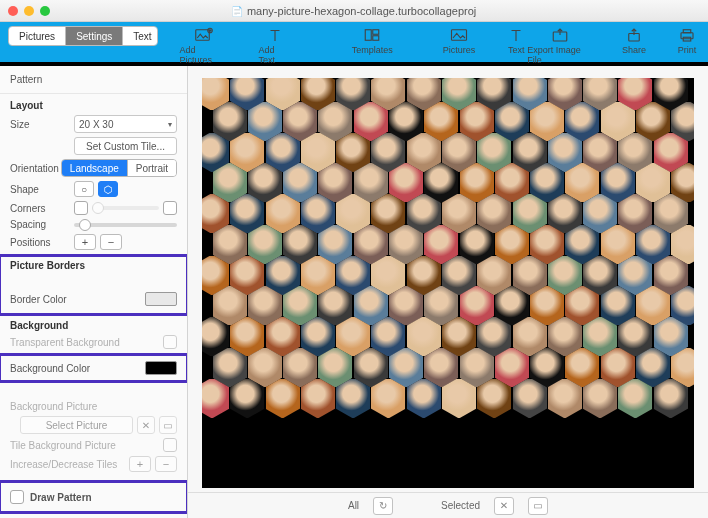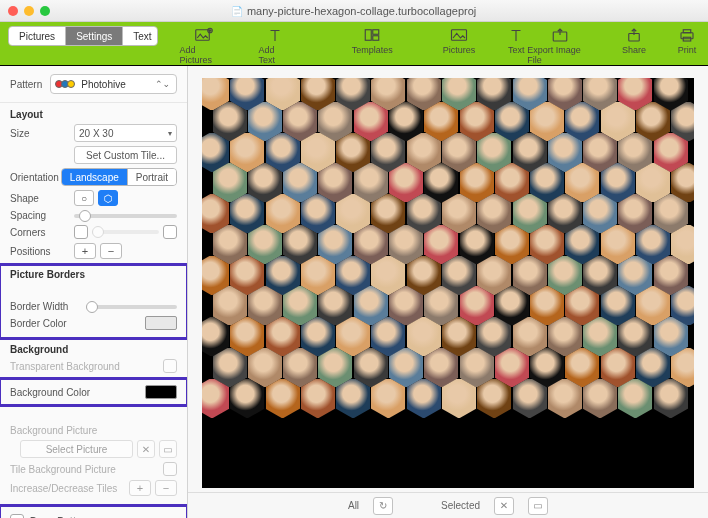--- a/index.html
+++ b/index.html
@@ -3,21 +3,21 @@
 <meta charset="utf-8">
 <style>
   * { box-sizing: border-box; margin: 0; padding: 0; font-family: -apple-system, "Helvetica Neue", Arial, sans-serif; }
   body { width: 708px; height: 518px; background: #ececec; overflow: hidden; position: relative; font-size: 10px; color: #333; }
   .titlebar { height: 22px; display: flex; align-items: center; padding: 0 8px; background: linear-gradient(#f7f7f7,#e8e8e8); border-bottom: 1px solid #d0d0d0; position: relative; }
   .traffic { display: flex; gap: 6px; }
   .dot { width: 10px; height: 10px; border-radius: 50%; }
   .dot.r { background:#ff5f57; } .dot.y { background:#febc2e; } .dot.g { background:#28c840; }
   .title { position: absolute; left: 0; right: 0; text-align: center; font-size: 11px; color:#555; pointer-events: none; }
   .title::before { content:"📄 "; font-size:10px; }
-  .toolbar { height: 44px; background:#84cc16; border-bottom:1px solid #000000; display:flex; align-items:flex-start; padding-top:4px; }
+  .toolbar { height: 44px; background:#0ea5e9; border-bottom:4px solid #000000; display:flex; align-items:flex-start; padding-top:4px; }
   .seg { display:flex; margin-left:8px; border:1px solid #bcbcbc; border-radius:4px; overflow:hidden; height:20px; }
   .seg span { padding:2px 10px; font-size:10px; background:#fff; border-right:1px solid #bcbcbc; cursor:pointer; display:flex; align-items:center; }
   .seg span:last-child { border-right:none; }
   .seg span.active { background:#7a7a7a; color:#fff; }
   .tool-group { display:flex; gap:30px; margin-left:22px; }
   .tool-group.right { margin-left:auto; margin-right:10px; }
   .tbtn { display:flex; flex-direction:column; align-items:center; font-size:9px; color:#444; cursor:pointer; gap:1px; }
   .tbtn .ico { width:22px; height:18px; display:flex; align-items:center; justify-content:center; }
   .tbtn svg { width:18px; height:16px; stroke:#444; fill:none; stroke-width:1.5; }
   .mainrow { display:flex; height:calc(100% - 66px); }
@@ -160,29 +160,20 @@
         </span>
       <span>Print</span>
     </div>
   </div>
 </div>
 
 <div class="mainrow">
   <div class="sidebar">
     <div class="pattern-row">
       <label>Pattern</label>
-      <div class="pattern-picker">
-        <span class="pattern-swatch">
-          <span style="background:#e33"></span>
-            <span style="background:#27b"></span>
-            <span style="background:#fc0"></span>
-        </span>
-        <span class="pattern-name">Photohive</span>
-        <span class="chev">⌃⌄</span>
-      </div>
     </div>
 
     <div class="section">
       <h4>Layout</h4>
       <div class="row">
         <span class="lbl">Size</span>
         <div class="ctrl">
           <div class="fake-select" style="flex:1">
               <span>20 X 30</span>
             </div>
@@ -202,60 +193,52 @@
             <span>Portrait</span>
           </div>
         </div>
       </div>
       <div class="row">
         <span class="lbl">Shape</span>
         <div class="ctrl">
           <span class="shape-box">○</span>
           <span class="shape-box blue">⬡</span>
         </div>
-      </div>
-      <div class="row">
-        <span class="lbl">Spacing</span>
-        <div class="ctrl">
-            <div class="slider">
-              <div class="knob" style="left:5%"></div>
-            </div>
-          </div>
       </div>
       <div class="row">
         <span class="lbl">Corners</span>
         <div class="ctrl">
           <span class="check"></span>
           <div class="slider" style="flex:1;opacity:.4">
               <div class="knob" style="left:0"></div>
             </div>
           <span class="check"></span>
         </div>
       </div>
       <div class="row">
+        <span class="lbl">Spacing</span>
+        <div class="ctrl">
+            <div class="slider">
+              <div class="knob" style="left:5%"></div>
+            </div>
+          </div>
+      </div>
+      <div class="row">
         <span class="lbl">Positions</span>
         <div class="ctrl">
             <div class="stepper">
           <span>+</span>
           <span>−</span>
         </div>
           </div>
       </div>
     </div>
 
     <div class="highlight">
       <h4>Picture Borders</h4>
-      <div class="row">
-        <span class="lbl" style="width:76px">Border Width</span>
-        <div class="ctrl">
-            <div class="slider">
-              <div class="knob" style="left:0"></div>
-            </div>
-          </div>
-      </div>
       <div class="row">
         <span class="lbl" style="width:76px">Border Color</span>
         <div class="ctrl" style="justify-content:flex-end">
             <span class="color-well" style="background:#e8e8e8"></span>
           </div>
       </div>
     </div>
 
     <div class="section">
       <h4>Background</h4>

